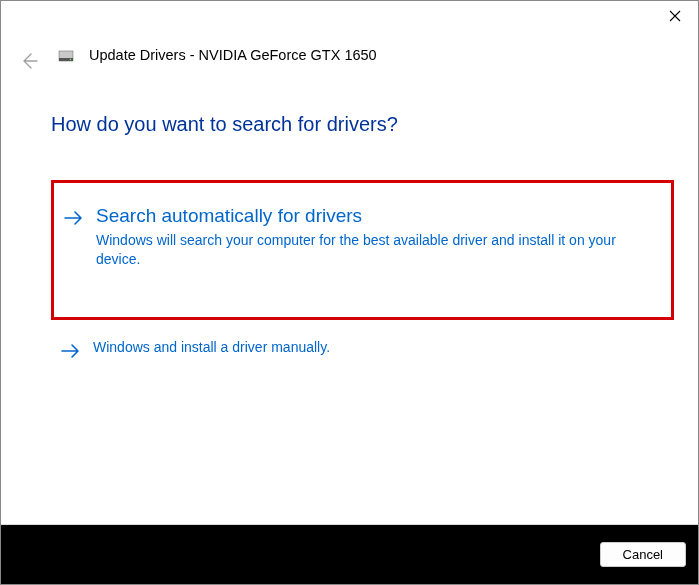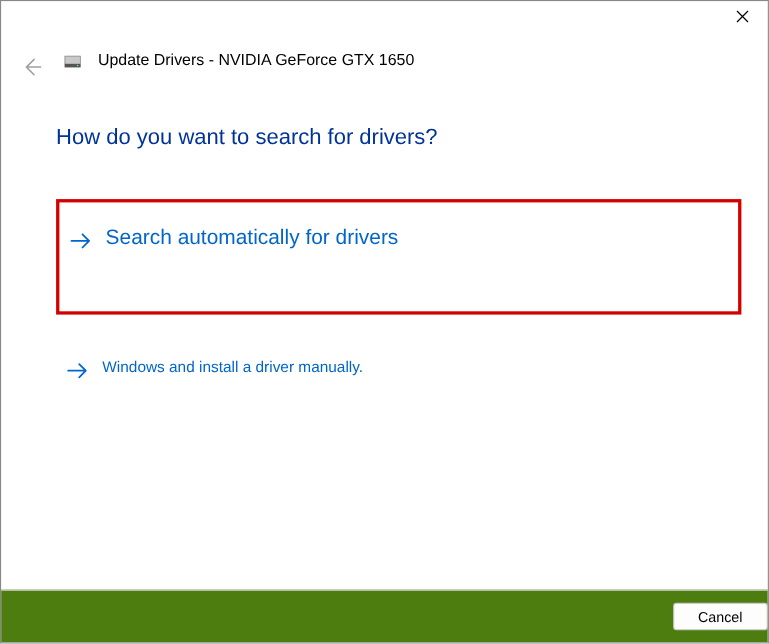--- a/index.html
+++ b/index.html
@@ -59,21 +59,20 @@
       font-size: 20px;
       color: #003399;
       margin-bottom: 44px;
       font-weight: 400;
     }
     .option {
       display: flex;
       align-items: flex-start;
       gap: 12px;
       padding: 18px 16px 18px 8px;
-      margin-bottom: 20px;
       cursor: pointer;
     }
     .option.highlighted {
       border: 3px solid #d40000;
       padding: 22px 13px 48px 8px;
     }
     .option-arrow {
       color: #0066cc;
       flex-shrink: 0;
       margin-top: 2px;
@@ -87,26 +86,27 @@
       margin-bottom: 3px;
     }
     .option-desc {
       font-size: 14px;
       color: #0066cc;
       line-height: 1.35;
     }
     .footer {
       position: absolute;
       bottom: 0; left: 0; right: 0;
-      height: 48px;
-      background: #4d7c0f;
+      height: 60px;
+      background: #000000;
       border-top: 1px solid #ddd;
       display: flex;
       justify-content: flex-end;
       align-items: center;
+      padding-right: 12px;
     }
     .cancel-btn {
       background: #fdfdfd;
       border: 1px solid #ccc;
       border-radius: 3px;
       padding: 4px 22px;
       font-size: 13px;
       font-family: inherit;
       cursor: pointer;
     }
@@ -146,20 +146,21 @@
   <div class="prompt">How do you want to search for drivers?</div>
 
   <div class="option highlighted">
     <div class="option-arrow">
       <svg width="22" height="22" viewBox="0 0 22 22">
           <path d="M3 11 L18 11 M13 5 L19 11 L13 17" stroke="#0066cc" stroke-width="1.6" fill="none" stroke-linecap="round" stroke-linejoin="round"></path>
         </svg>
     </div>
     <div class="option-text">
       <div class="option-title">Search automatically for drivers</div>
+      <div class="option-desc">Windows will search your computer for the best available driver and install it on your device.</div>
     </div>
   </div>
 
   <div class="option">
     <div class="option-arrow">
       <svg width="22" height="22" viewBox="0 0 22 22">
           <path d="M3 11 L18 11 M13 5 L19 11 L13 17" stroke="#0066cc" stroke-width="1.6" fill="none" stroke-linecap="round" stroke-linejoin="round"></path>
         </svg>
     </div>
     <div class="option-text">

